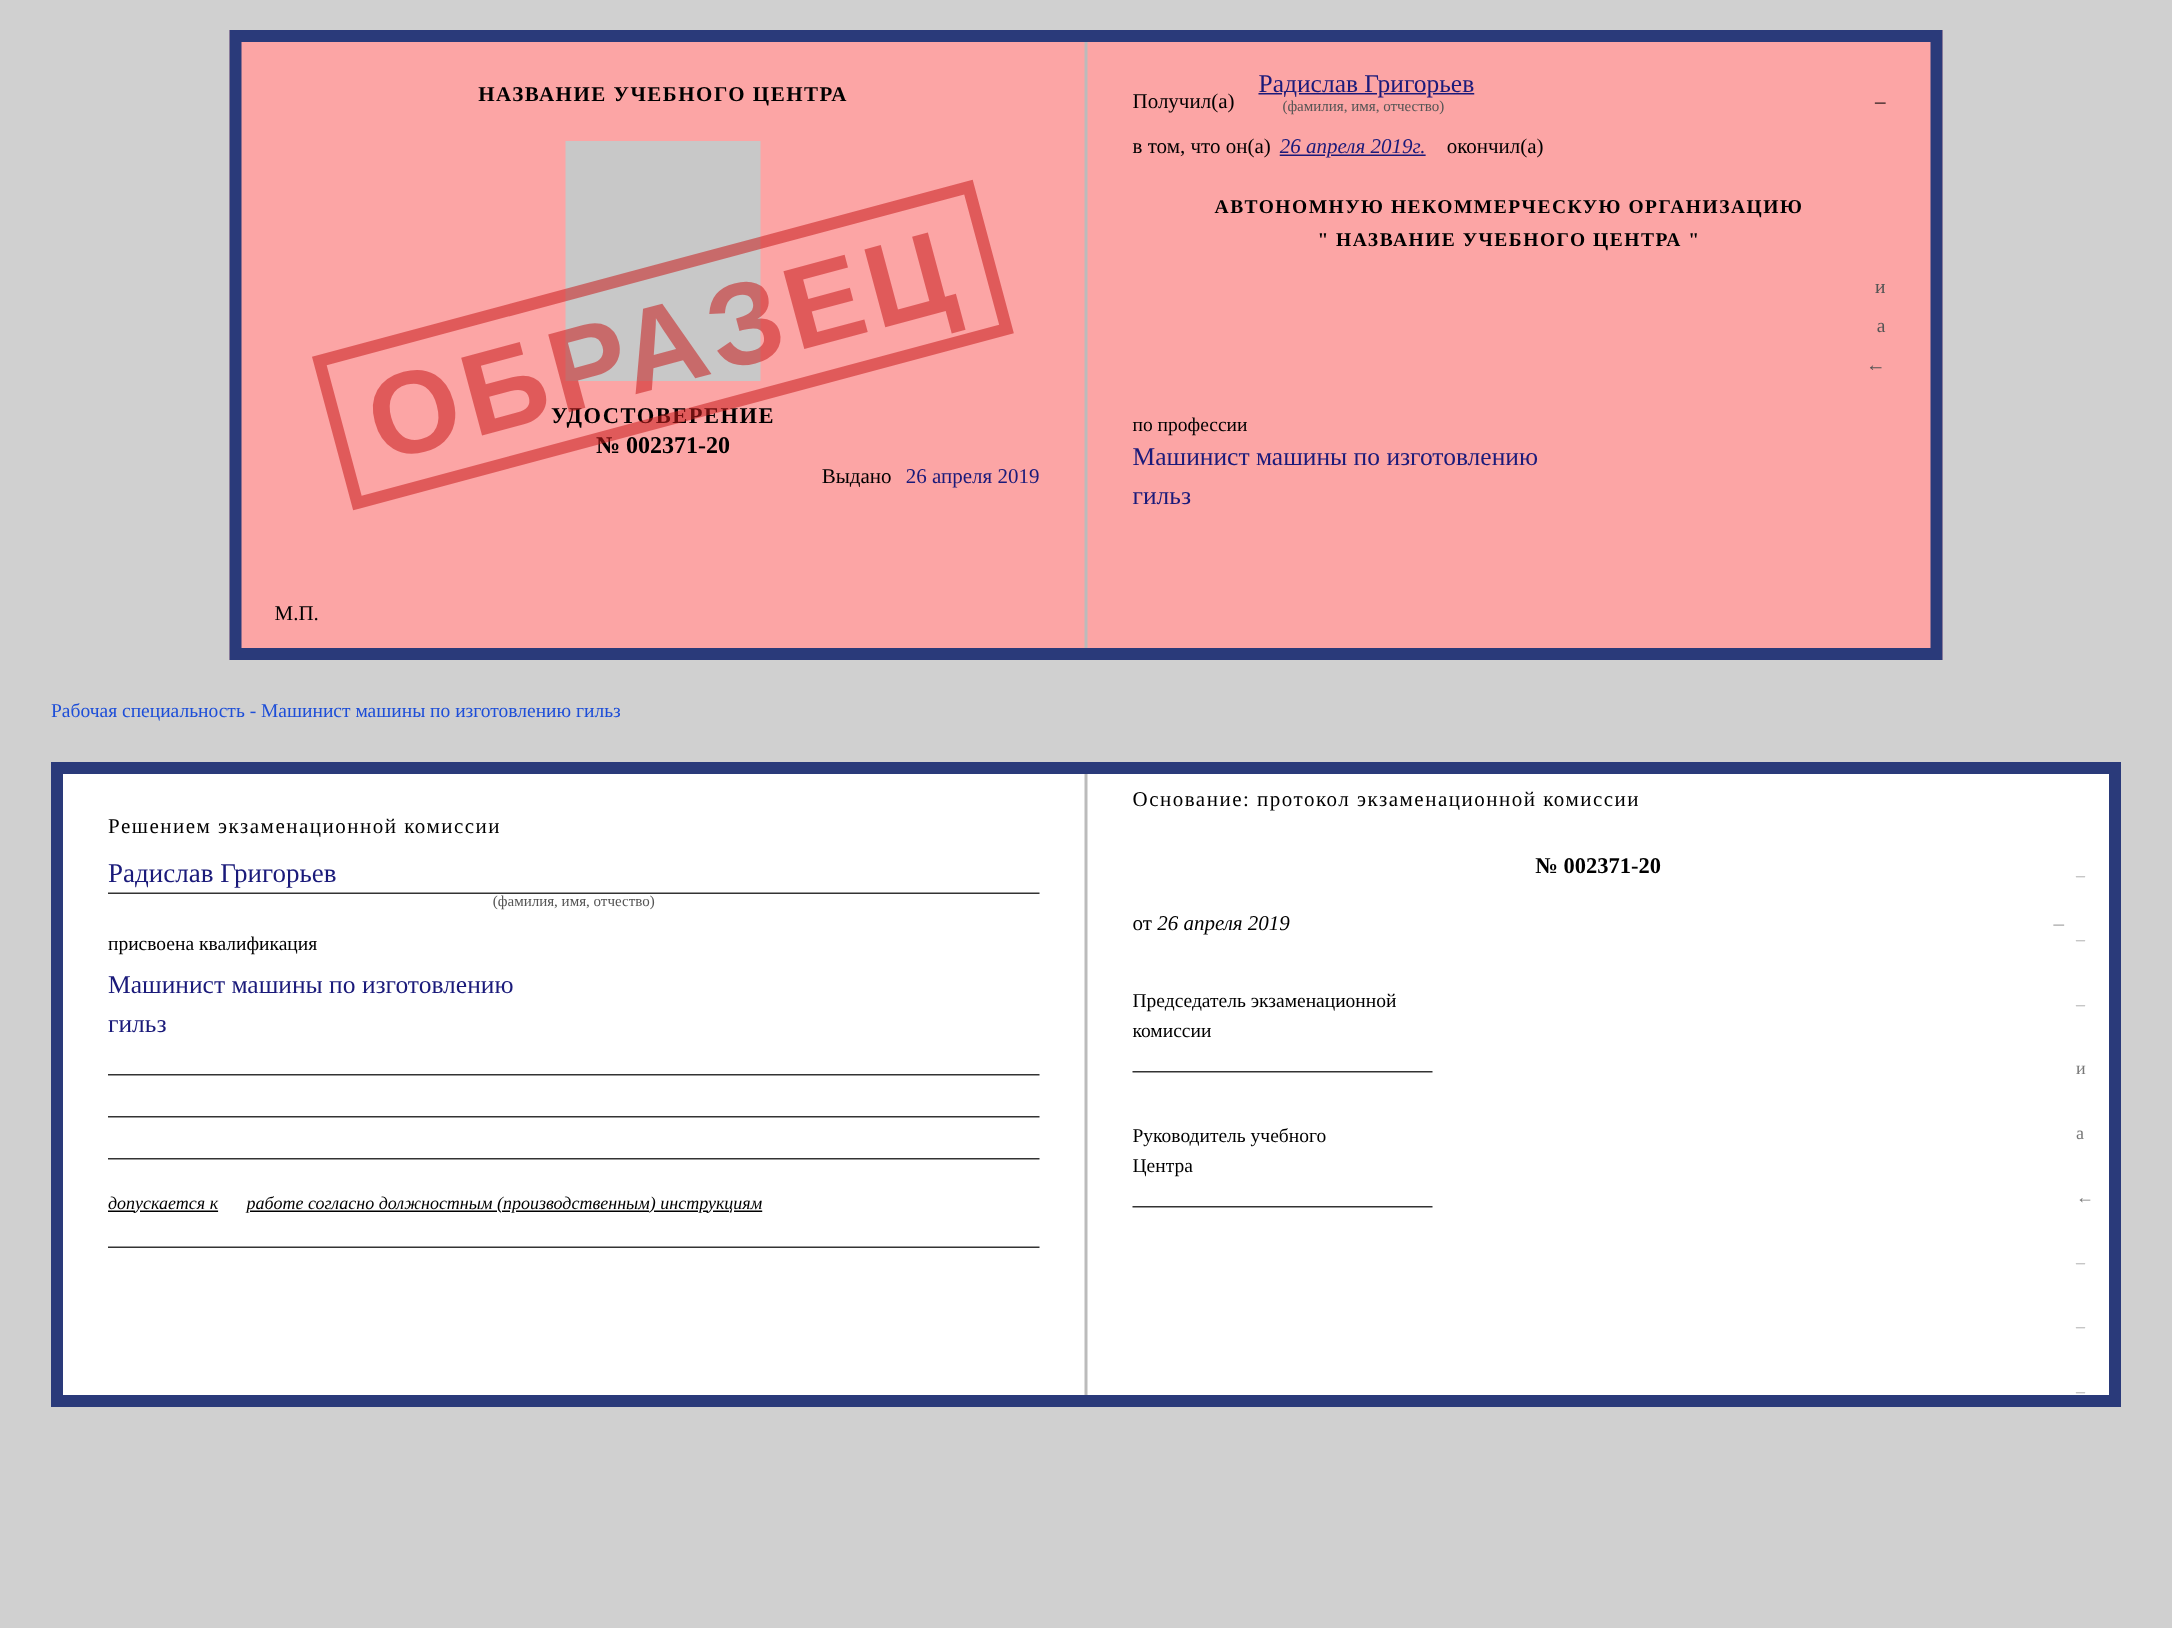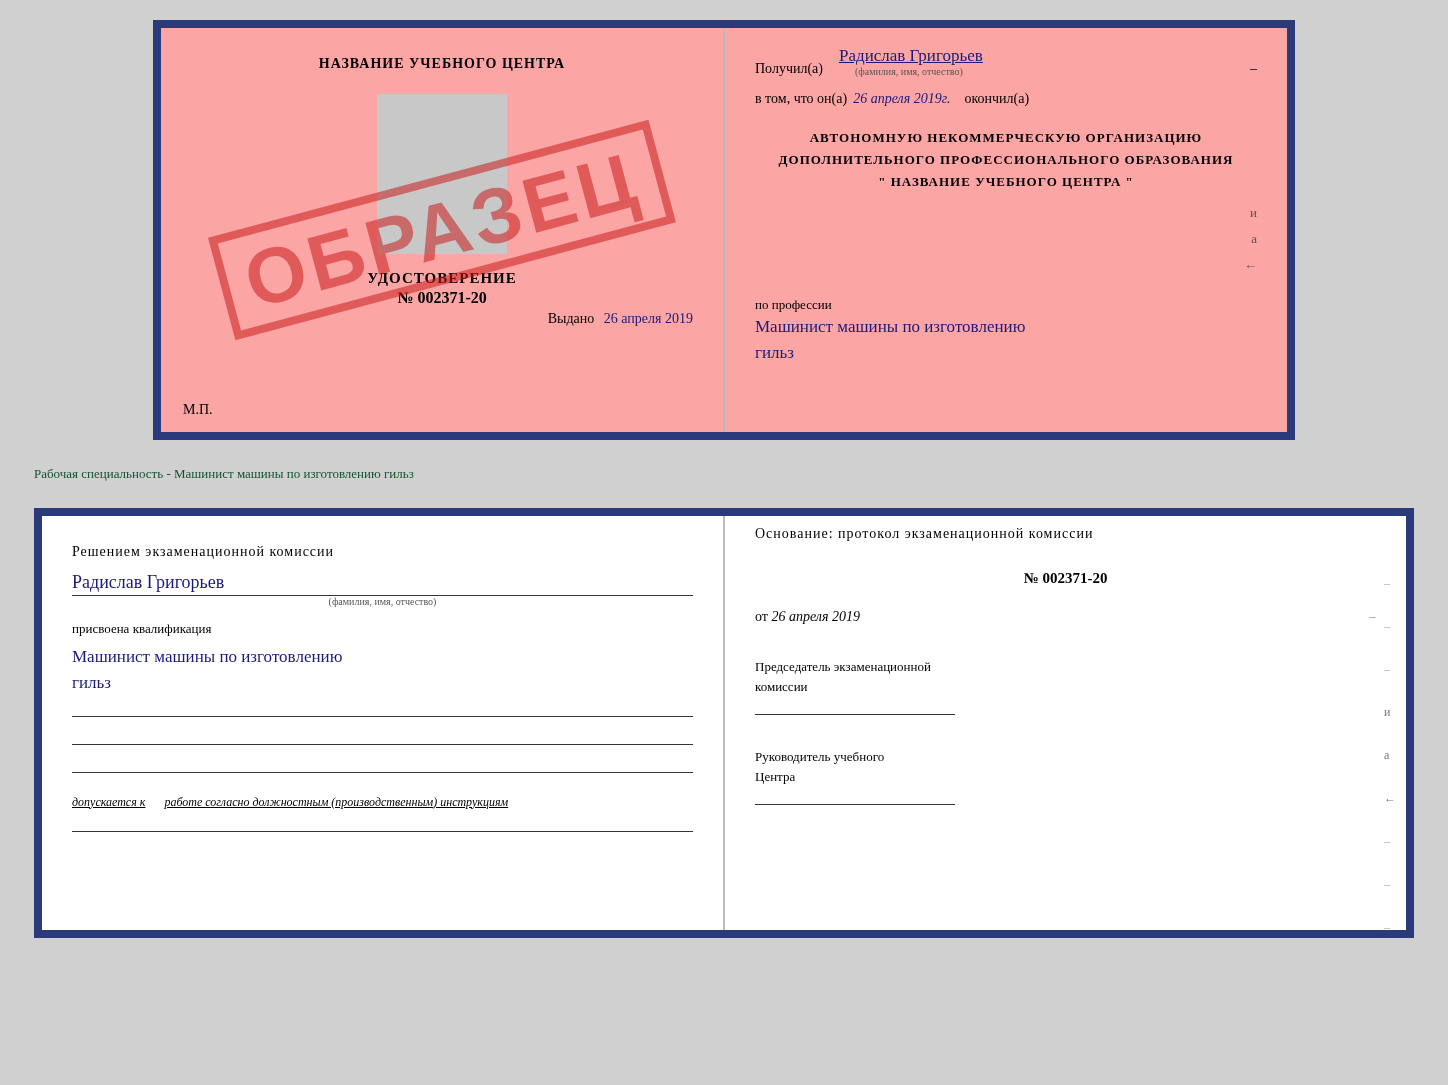--- a/index.html
+++ b/index.html
@@ -156,20 +156,21 @@
     .vtom-line {
       font-size: 14px;
       display: flex;
       align-items: flex-end;
       gap: 6px;
       margin-top: 4px;
     }
     .vtom-date {
       font-size: 14px;
       font-style: italic;
+      text-decoration: underline;
       font-family: 'Segoe Script', 'Comic Sans MS', cursive;
       color: #1a1a7a;
     }
     .okonchil {
       font-size: 14px;
       margin-left: 8px;
     }
 
     .avt-block {
       margin-top: 10px;
@@ -188,21 +189,21 @@
       font-size: 17px;
       font-family: 'Segoe Script', 'Comic Sans MS', cursive;
       color: #1a1a7a;
       line-height: 1.4;
       display: block;
       margin-top: 2px;
     }
 
     .separator-label {
       font-size: 13px;
-      color: #14532d;
+      color: #1d4ed8;
       margin: 4px 0 4px 0;
       padding: 4px 0;
       text-align: left;
       width: 1380px;
     }
 
     
     .bottom-left {
       display: flex;
       flex-direction: column;
@@ -334,21 +335,20 @@
     </div>
 
     <div class="vtom-line">
       <span style="font-size:14px;">в том, что он(а)</span>
       <span class="vtom-date">26 апреля 2019г.</span>
       <span class="okonchil">окончил(а)</span>
     </div>
 
     <div class="avt-block">
       <div>АВТОНОМНУЮ НЕКОММЕРЧЕСКУЮ ОРГАНИЗАЦИЮ</div>
-      <div>ДОПОЛНИТЕЛЬНОГО ПРОФЕССИОНАЛЬНОГО ОБРАЗОВАНИЯ</div>
       <div>"   НАЗВАНИЕ УЧЕБНОГО ЦЕНТРА   "</div>
     </div>
 
     <div style="text-align:right;font-size:13px;color:#555;margin-top:2px;">
       <span>и</span>
     </div>
     <div style="text-align:right;font-size:13px;color:#555;">
       <span>а</span>
     </div>
     <div style="text-align:right;font-size:13px;color:#555;">

